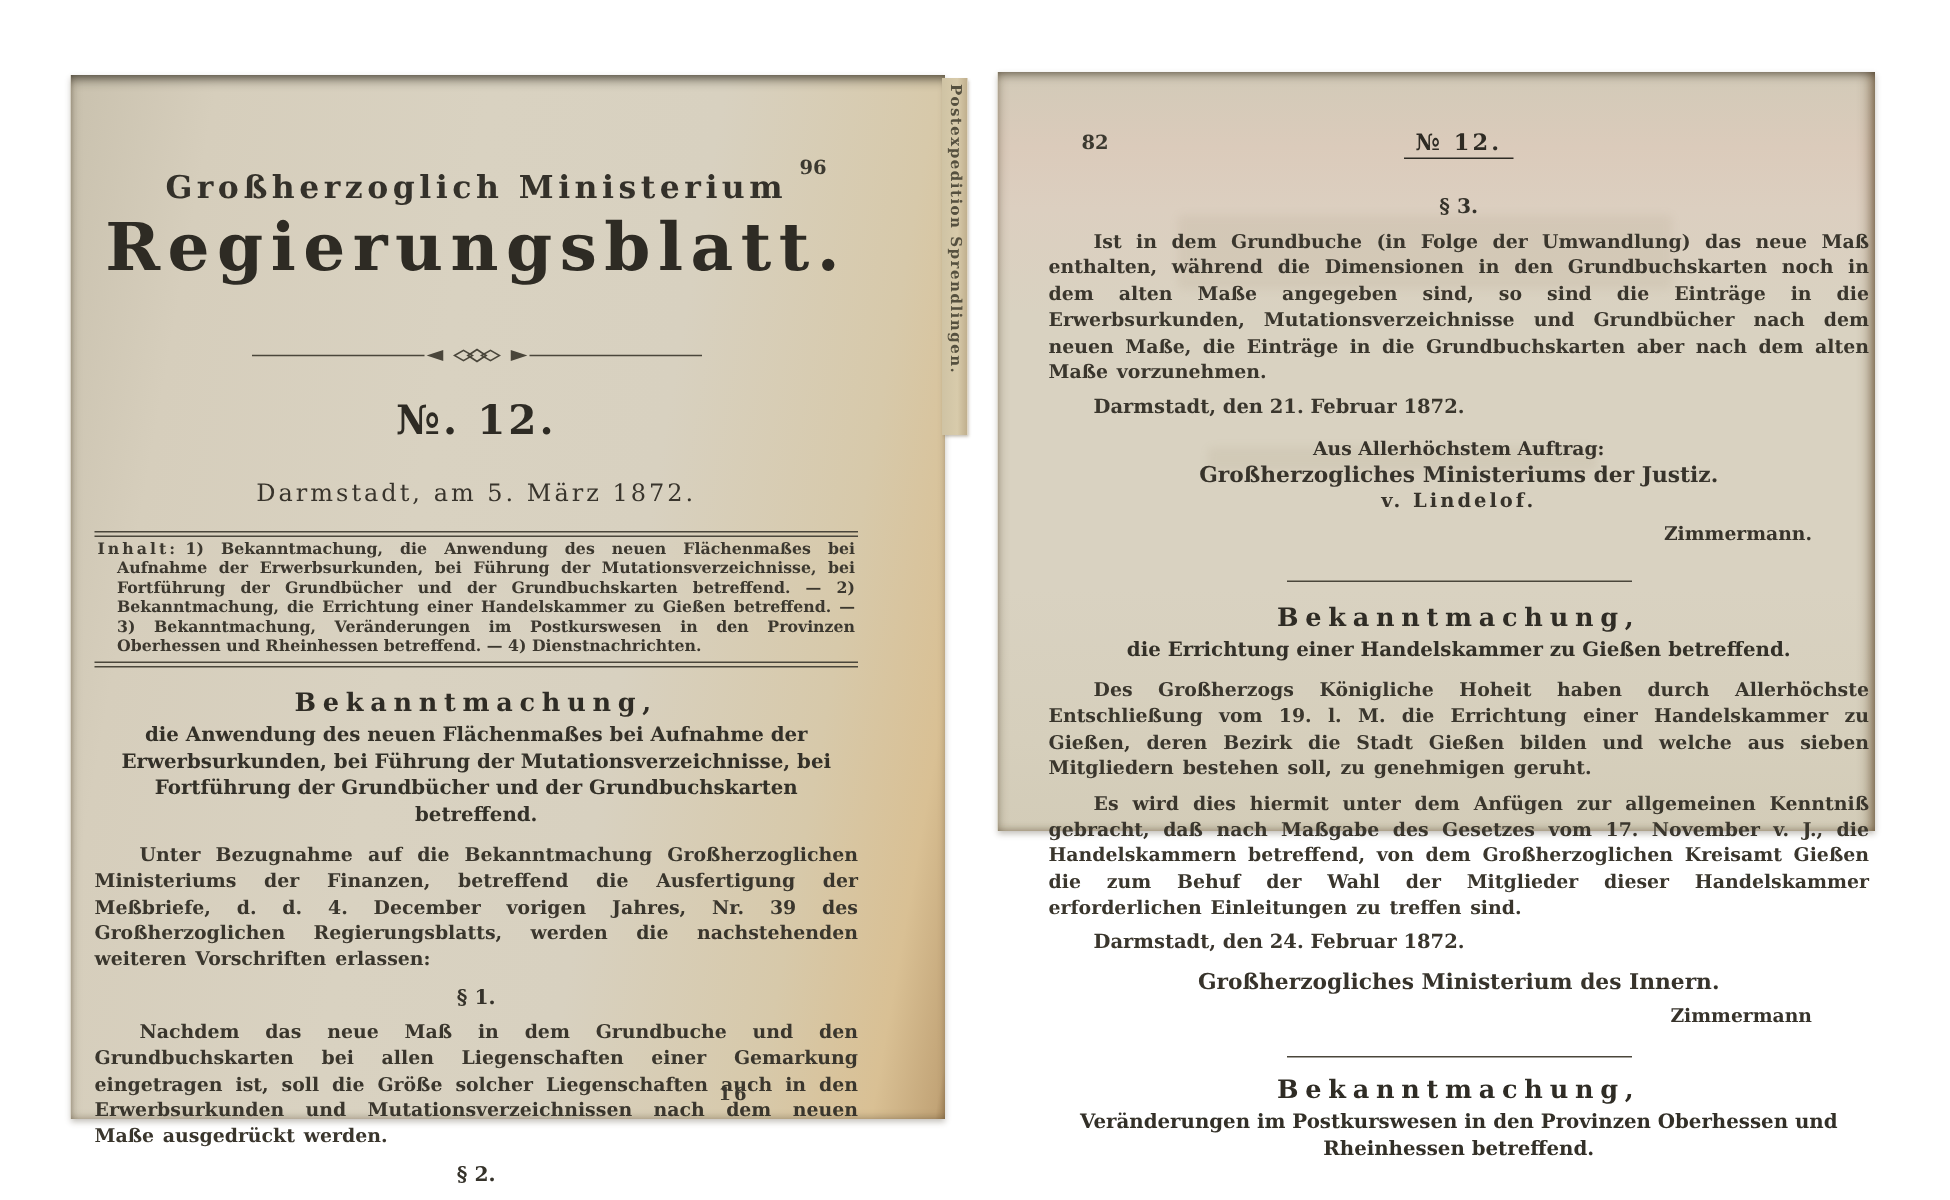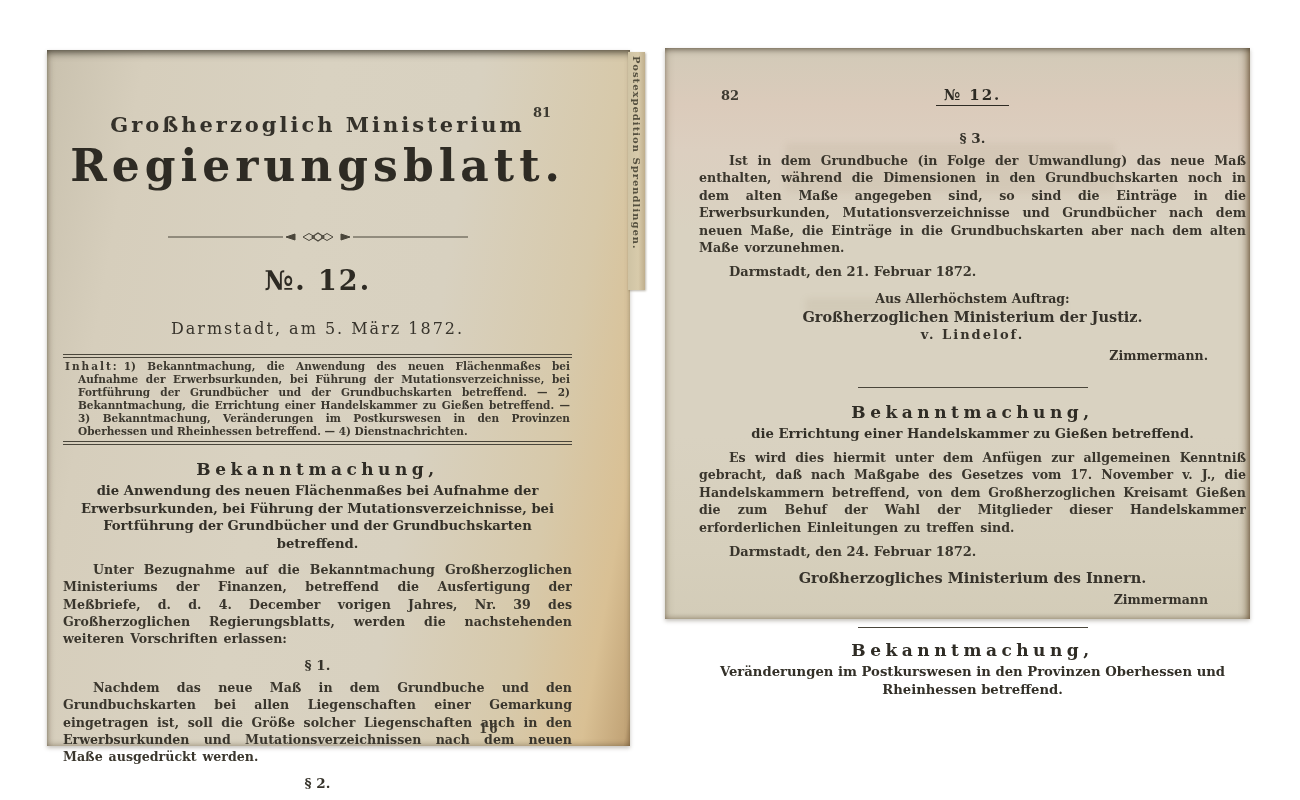--- a/index.html
+++ b/index.html
@@ -19,21 +19,21 @@
     left: 47px; top: 50px; width: 583px; height: 696px;
     background: linear-gradient(100deg,
       #c9c1ae 0%, #d6cebc 14%, #d9d2c1 40%, #d8d1c0 62%,
       #d7c9aa 82%, #d9c094 93%, #c2a477 99%, #a8885c 100%);
     box-shadow: inset 0 6px 8px -4px rgba(35,30,20,0.8),
                 inset 0 -4px 6px -4px rgba(80,65,40,0.45),
                 inset 4px 0 8px -5px rgba(80,65,40,0.5),
                 0 2px 4px rgba(60,50,30,0.3);
   }
   .page-right {
-    left: 665px; top: 48px; width: 585px; height: 571px;
+    left: 665px; top: 48px; width: 585px; height: 506px;
     background: linear-gradient(to bottom,
       #d2cab8 0%, #dbcbbb 10%, #dccfc0 18%, #d9d2c1 32%,
       #d9d2c1 68%, #d6cfbc 88%, #d3ccb8 100%);
     box-shadow: inset 0 5px 7px -4px rgba(50,42,28,0.65),
                 inset -7px 0 9px -5px rgba(95,70,40,0.85),
                 inset 5px 0 8px -5px rgba(90,75,50,0.45),
                 inset 0 -4px 6px -4px rgba(80,65,40,0.4),
                 0 2px 4px rgba(60,50,30,0.3);
   }
   .margin-tab {
@@ -144,21 +144,21 @@
   .ornament-svg line, .ornament-svg path { stroke: #4a463b; }
 </style>
 </head>
 <body>
 
 <div class="page page-left">
 
   <div class="margin-tab"></div>
   <div class="margin-note">Postexpedition Sprendlingen.</div>
 
-  <div class="pagenum pagenum-81">81</div>
+  <div class="pagenum pagenum-81">96</div>
 
   <div class="content-left">
 
     <div class="masthead-line1">Großherzoglich Ministerium</div>
 
     <div class="masthead-title">Regierungsblatt.</div>
 
     <div class="ornament-row">
       <svg class="ornament-svg" width="300" height="12" viewBox="0 0 300 12">
         <line x1="0" y1="6" x2="115" y2="6" stroke-width="1"></line>
@@ -214,31 +214,32 @@
       <span>№ 12.</span>
     </div>
 
     <div class="section-label" style="margin-top:24px">§ 3.</div>
 
     <p class="para">Ist in dem Grundbuche (in Folge der Umwandlung) das neue Maß enthalten, während die Dimensionen in den Grundbuchskarten noch in dem alten Maße angegeben sind, so sind die Einträge in die Erwerbsurkunden, Mutationsverzeichnisse und Grundbücher nach dem neuen Maße, die Einträge in die Grundbuchskarten aber nach dem alten Maße vorzunehmen.</p>
 
     <p class="dateline-small">Darmstadt, den 21. Februar 1872.</p>
 
     <div class="sig-center sig-auftrag">Aus Allerhöchstem Auftrag:</div>
-    <div class="sig-center sig-ministry">Großherzoglichen Ministerium der Justiz.</div>
+    <div class="sig-center sig-ministry">Großherzogliches Ministeriums der Justiz.</div>
     <div class="sig-center sig-name">v. Lindelof.</div>
     <div class="sig-secretary">Zimmermann.</div>
 
     <hr class="section-rule">
 
     <div class="heading-block">
       <div class="ann-heading">Bekanntmachung,</div>
       <div class="ann-subtitle">die Errichtung einer Handelskammer zu Gießen betreffend.</div>
     </div>
 
+    <p class="para" style="margin-top:8px">Des Großherzogs Königliche Hoheit haben durch Allerhöchste Entschließung vom 19. l. M. die Errichtung einer Handelskammer zu Gießen, deren Bezirk die Stadt Gießen bilden und welche aus sieben Mitgliedern bestehen soll, zu genehmigen geruht.</p>
 
     <p class="para">Es wird dies hiermit unter dem Anfügen zur allgemeinen Kenntniß gebracht, daß nach Maßgabe des Gesetzes vom 17. November v. J., die Handelskammern betreffend, von dem Großherzoglichen Kreisamt Gießen die zum Behuf der Wahl der Mitglieder dieser Handelskammer erforderlichen Einleitungen zu treffen sind.</p>
 
     <p class="dateline-small">Darmstadt, den 24. Februar 1872.</p>
 
     <div class="sig-center sig-ministry" style="margin-top:10px">Großherzogliches Ministerium des Innern.</div>
     <div class="sig-secretary">Zimmermann</div>
 
     <hr class="section-rule" style="margin-top:20px">
 

